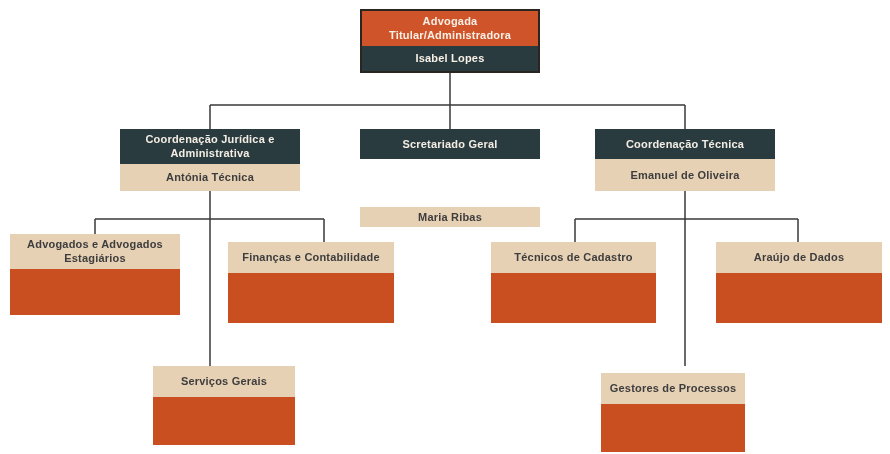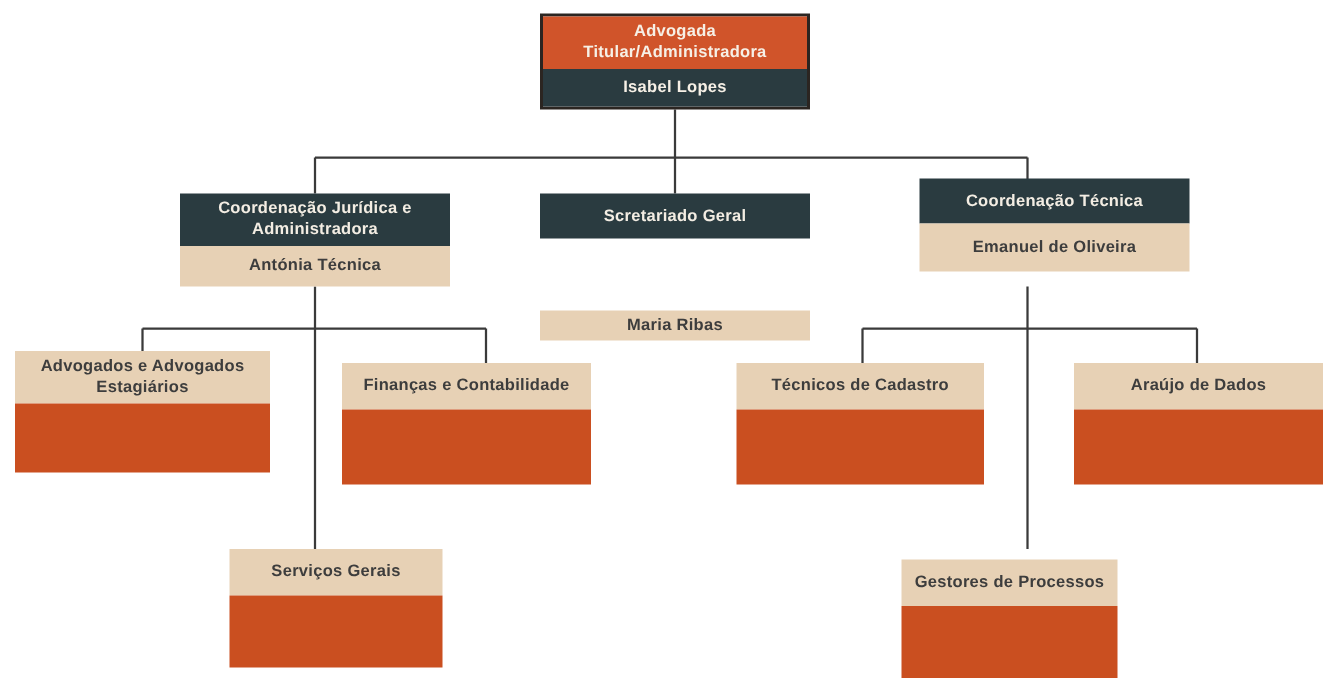--- a/index.html
+++ b/index.html
@@ -33,21 +33,21 @@
   
   .n-l2 .node-header{background:#2a3b40;color:#f3ede3;min-height:30px;flex:0 0 auto;}
   .n-l2 .node-body{background:#e7d1b5;color:#3d3d3d;flex:1;}
   
   .n-l3 .node-header{background:#e7d1b5;color:#3d3d3d;min-height:31px;flex:0 0 auto;}
   .n-l3 .node-body{background:#ca4f20;flex:1;}
   
   #node-root{left:360px;top:9px;width:180px;height:64px;}
   #node-l2-0{left:120px;top:129px;width:180px;height:62px;}
   #node-l2-1{left:360px;top:129px;width:180px;height:62px;gap:48px;}
-  #node-l2-2{left:595px;top:119px;width:180px;height:62px;margin-left:18px;}
+  #node-l2-2{left:595px;top:129px;width:180px;height:62px;}
   #node-l3-0{left:10px; top:234px;width:170px;height:81px;}
   #node-l3-1{left:228px;top:242px;width:166px;height:81px;}
   #node-l3-2{left:491px;top:242px;width:165px;height:81px;}
   #node-l3-3{left:716px;top:242px;width:166px;height:81px;}
   #node-l3-4{left:125px;top:366px;width:170px;height:79px;padding-left:28px;}
   #node-l3-5{left:601px;top:373px;width:144px;height:79px;}
 </style>
 </head>
 <body>
 
@@ -61,21 +61,21 @@
 
     <path d="M685 191 V366 M575 219 H798 M575 219 V242 M798 219 V242" stroke="#3a3a3a" stroke-width="1.5"></path>
   </svg>
 
   <div class="node n-root" id="node-root">
     <div class="node-header">Advogada Titular/Administradora</div>
     <div class="node-body">Isabel Lopes</div>
   </div>
 
   <div class="node n-l2" id="node-l2-0">
-    <div class="node-header">Coordenação Jurídica e Administradora</div>
+    <div class="node-header">Coordenação Jurídica e Administrativa</div>
     <div class="node-body">Antónia Técnica</div>
   </div>
   <div class="node n-l2" id="node-l2-1">
     <div class="node-header">Scretariado Geral</div>
     <div class="node-body">Maria Ribas</div>
   </div>
   <div class="node n-l2" id="node-l2-2">
     <div class="node-header">Coordenação Técnica</div>
     <div class="node-body">Emanuel de Oliveira</div>
   </div>

